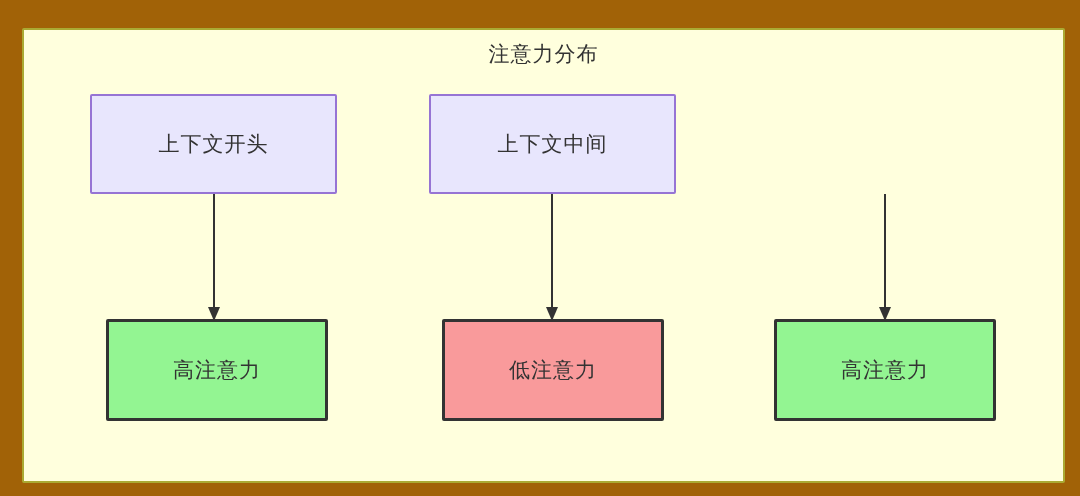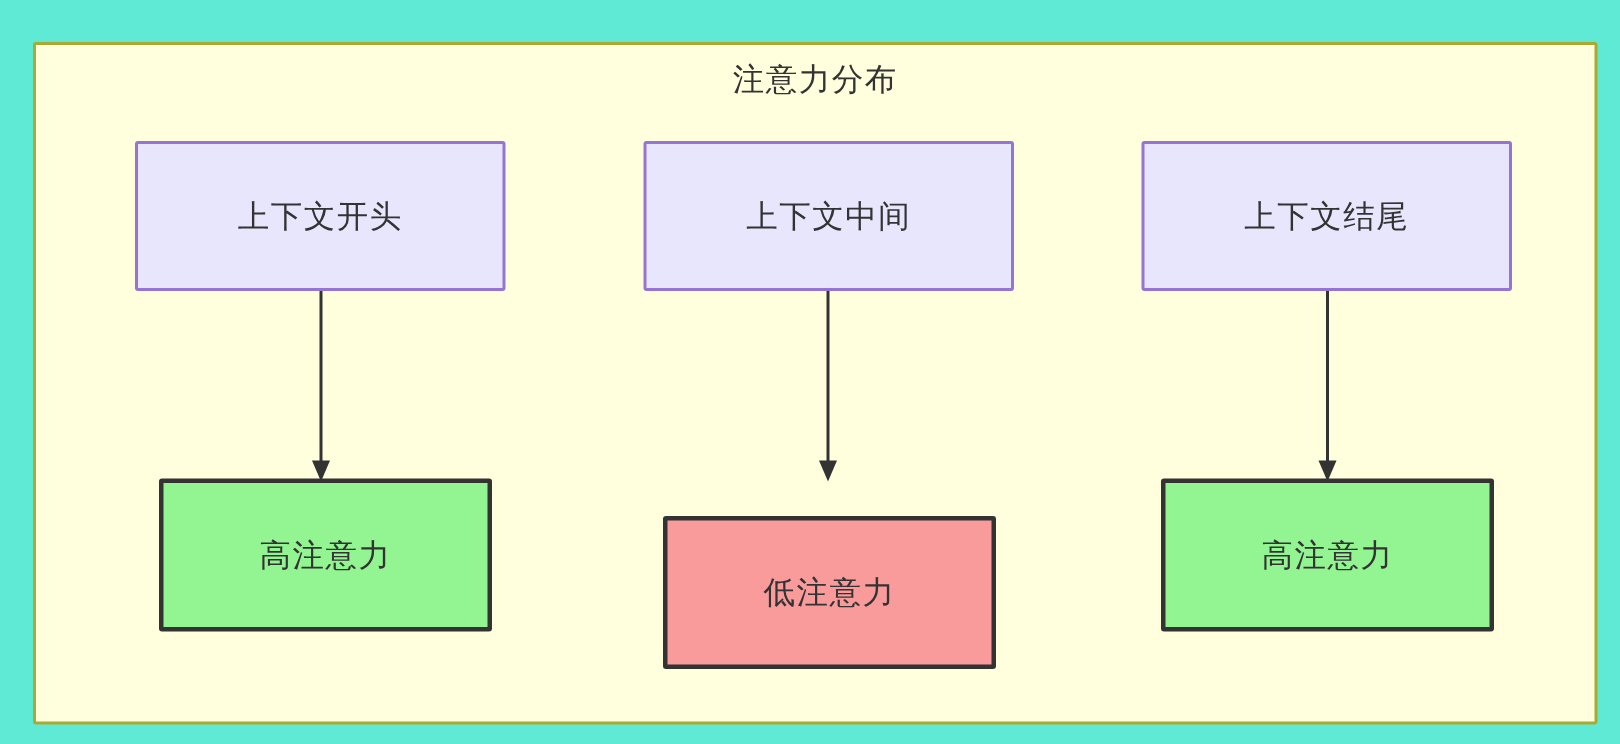--- a/index.html
+++ b/index.html
@@ -10,21 +10,22 @@
   body {
     width: 1080px;
     height: 496px;
     font-family: "Liberation Sans", "DejaVu Sans", sans-serif;
     overflow: hidden;
   }
   #canvas {
     position: relative;
     width: 1080px;
     height: 496px;
-    background: #5eead4;
+    background: #a16207;
+    font-family: Liberation Serif, serif;
   }
   
   #diagram-container {
     position: absolute;
     left: 22px;
     top: 28px;
     width: 1043px;
     height: 455px;
     box-sizing: border-box;
     background: #ffffdd;
@@ -63,21 +64,21 @@
     top: 64px;
   }
   .node-attn {
     width: 222px;
     height: 102px;
     top: 289px;
     border: 3px solid #333333;
     border-radius: 2px;
   }
   .fill-high { background: #93f592; text-align: center; }
-  .fill-low  { background: #f99a9b; margin-top: 25px; }
+  .fill-low  { background: #f99a9b; }
 
   
   .ctx-col-0 { left: 66px; }
   .ctx-col-1 { left: 405px; justify-content: center; }
   .ctx-col-2 { left: 737px; }
   .attn-col-0 { left: 82px; }
   .attn-col-1 { left: 418px; }
   .attn-col-2 { left: 750px; }
 
   
@@ -102,23 +103,20 @@
     <div id="diagram-title">注意力分布</div>
 
     <div class="node node-context ctx-col-0">
       <span>上下文开头</span>
     </div>
 
     <div class="node node-context ctx-col-1">
       <span>上下文中间</span>
     </div>
 
-    <div class="node node-context ctx-col-2">
-      <span>上下文结尾</span>
-    </div>
 
     <svg class="arrow arr-col-0" viewBox="0 0 14 127">
       <line x1="7" y1="0" x2="7" y2="117" stroke="#333333" stroke-width="2"></line>
       <polygon points="1,113 13,113 7,127" fill="#333333"></polygon>
     </svg>
 
     <svg class="arrow arr-col-1" viewBox="0 0 14 127">
       <line x1="7" y1="0" x2="7" y2="117" stroke="#333333" stroke-width="2"></line>
       <polygon points="1,113 13,113 7,127" fill="#333333"></polygon>
     </svg>

